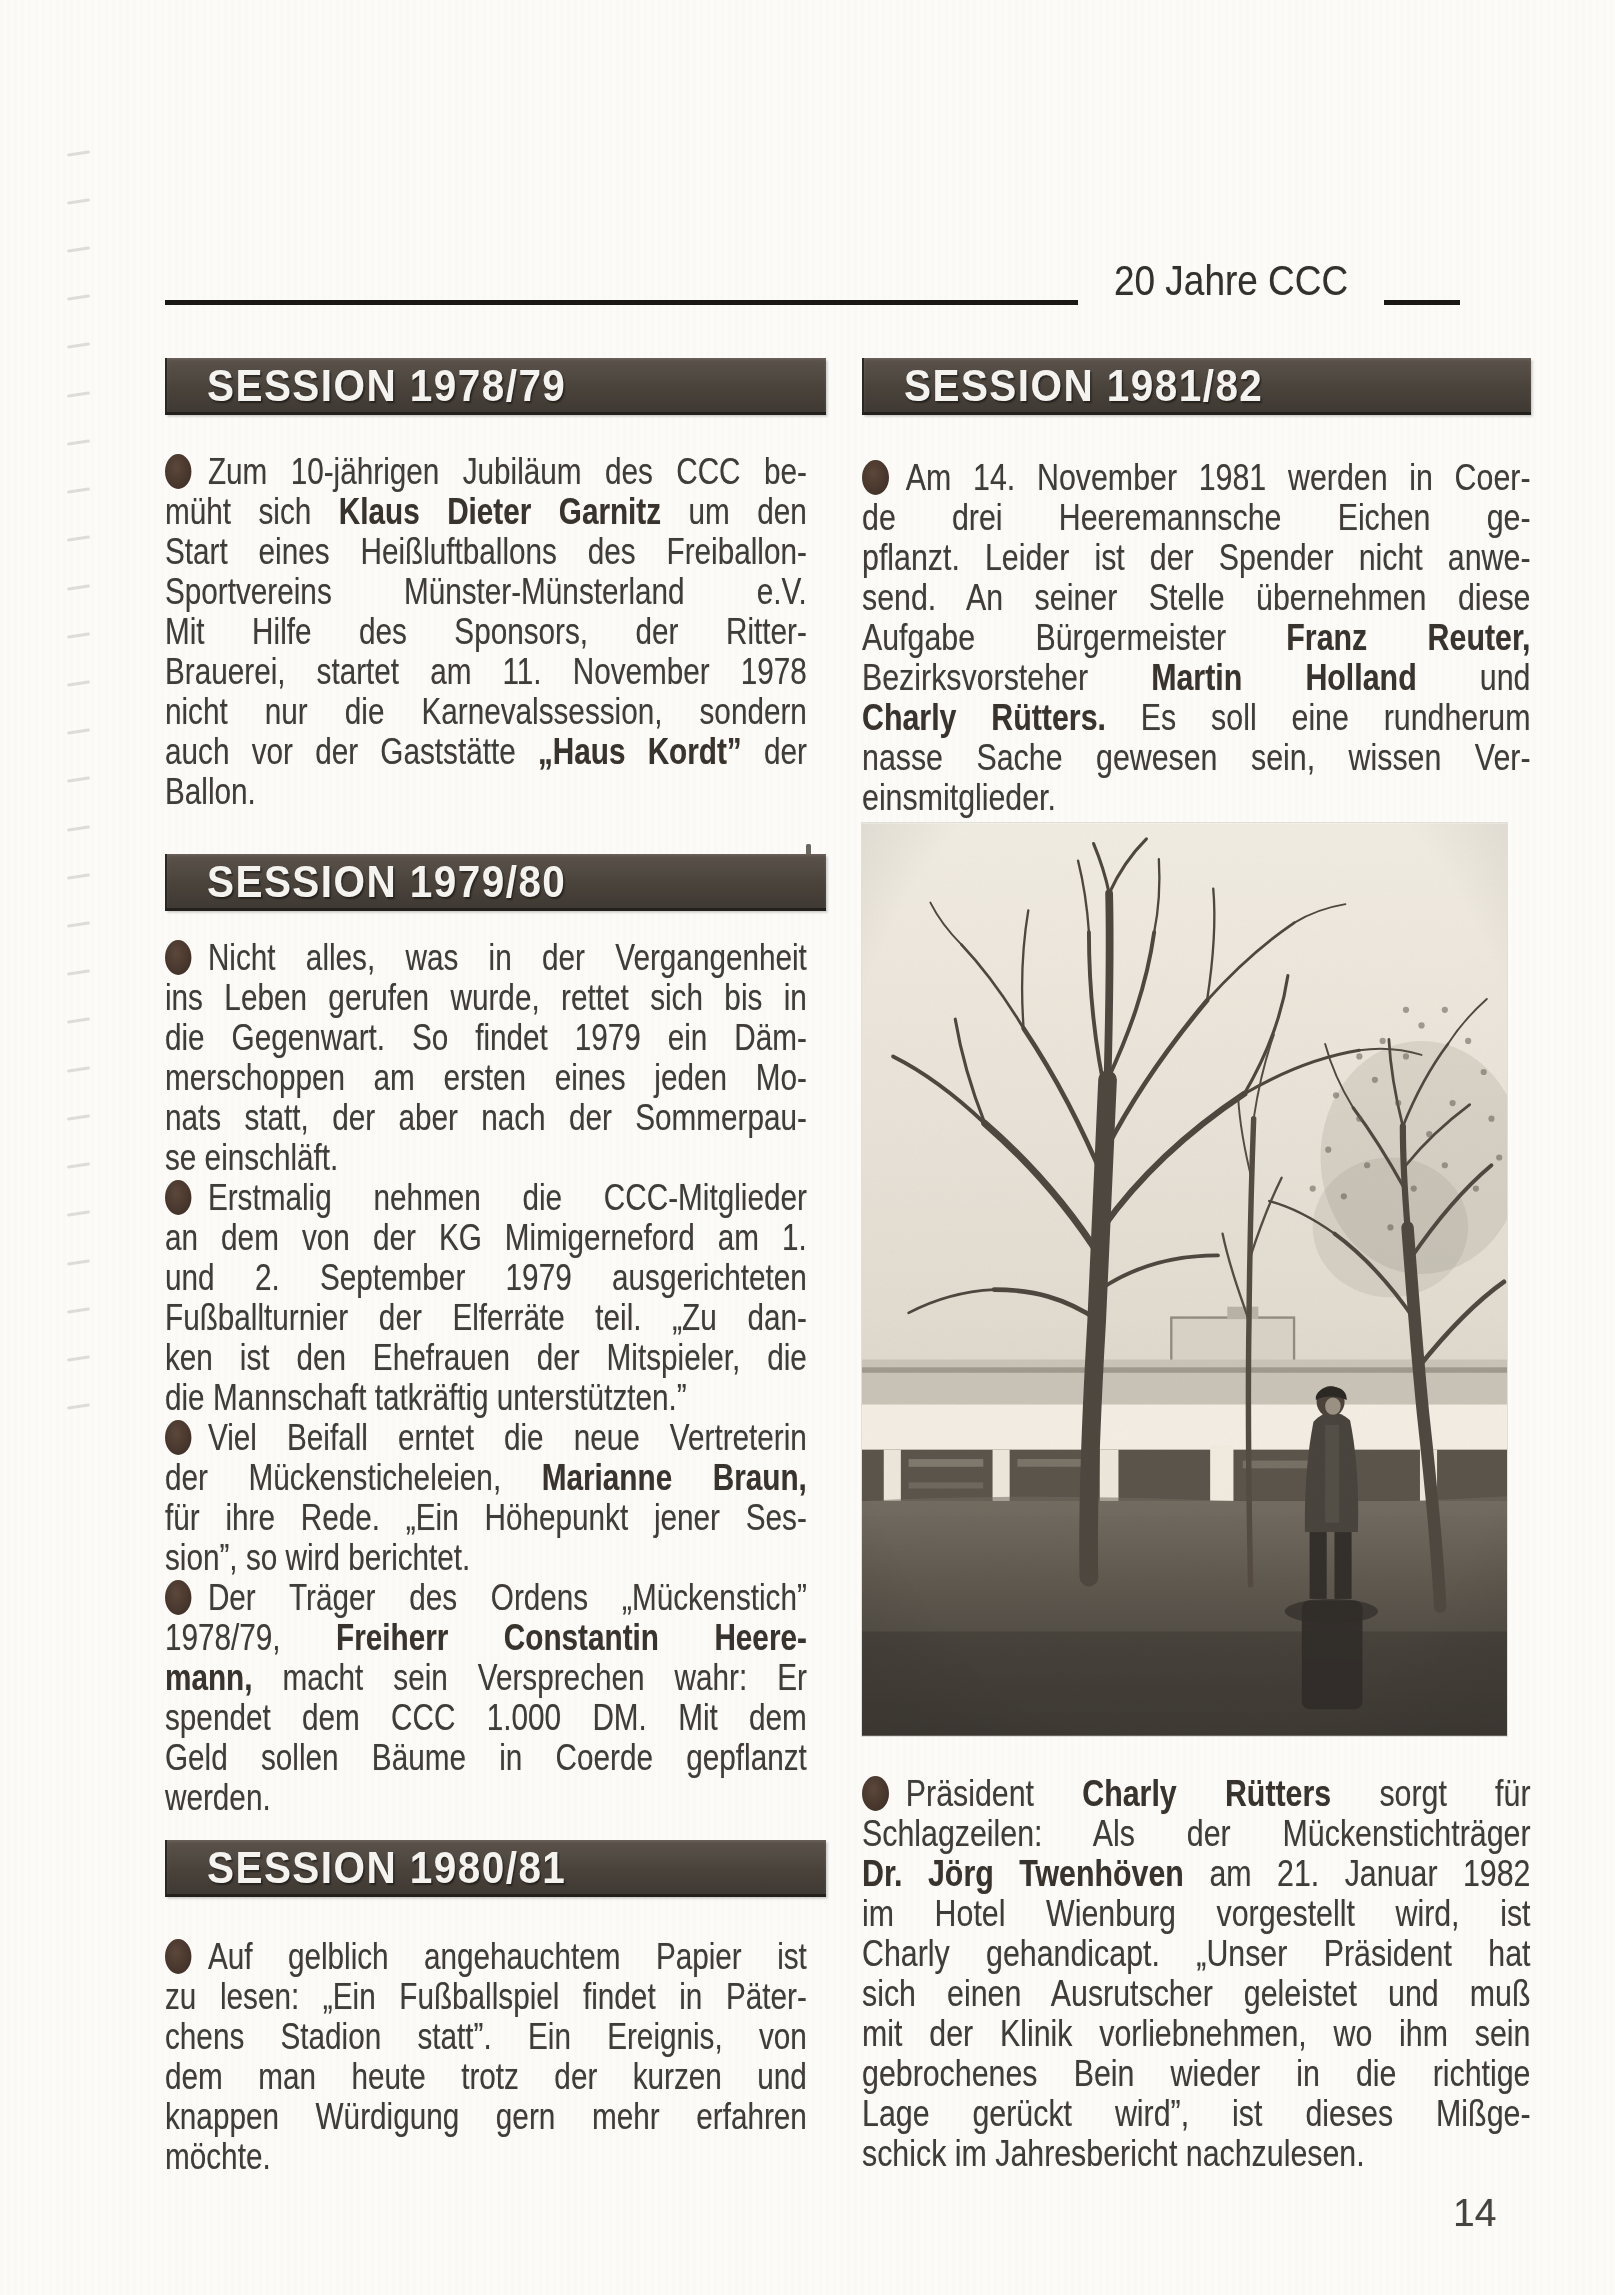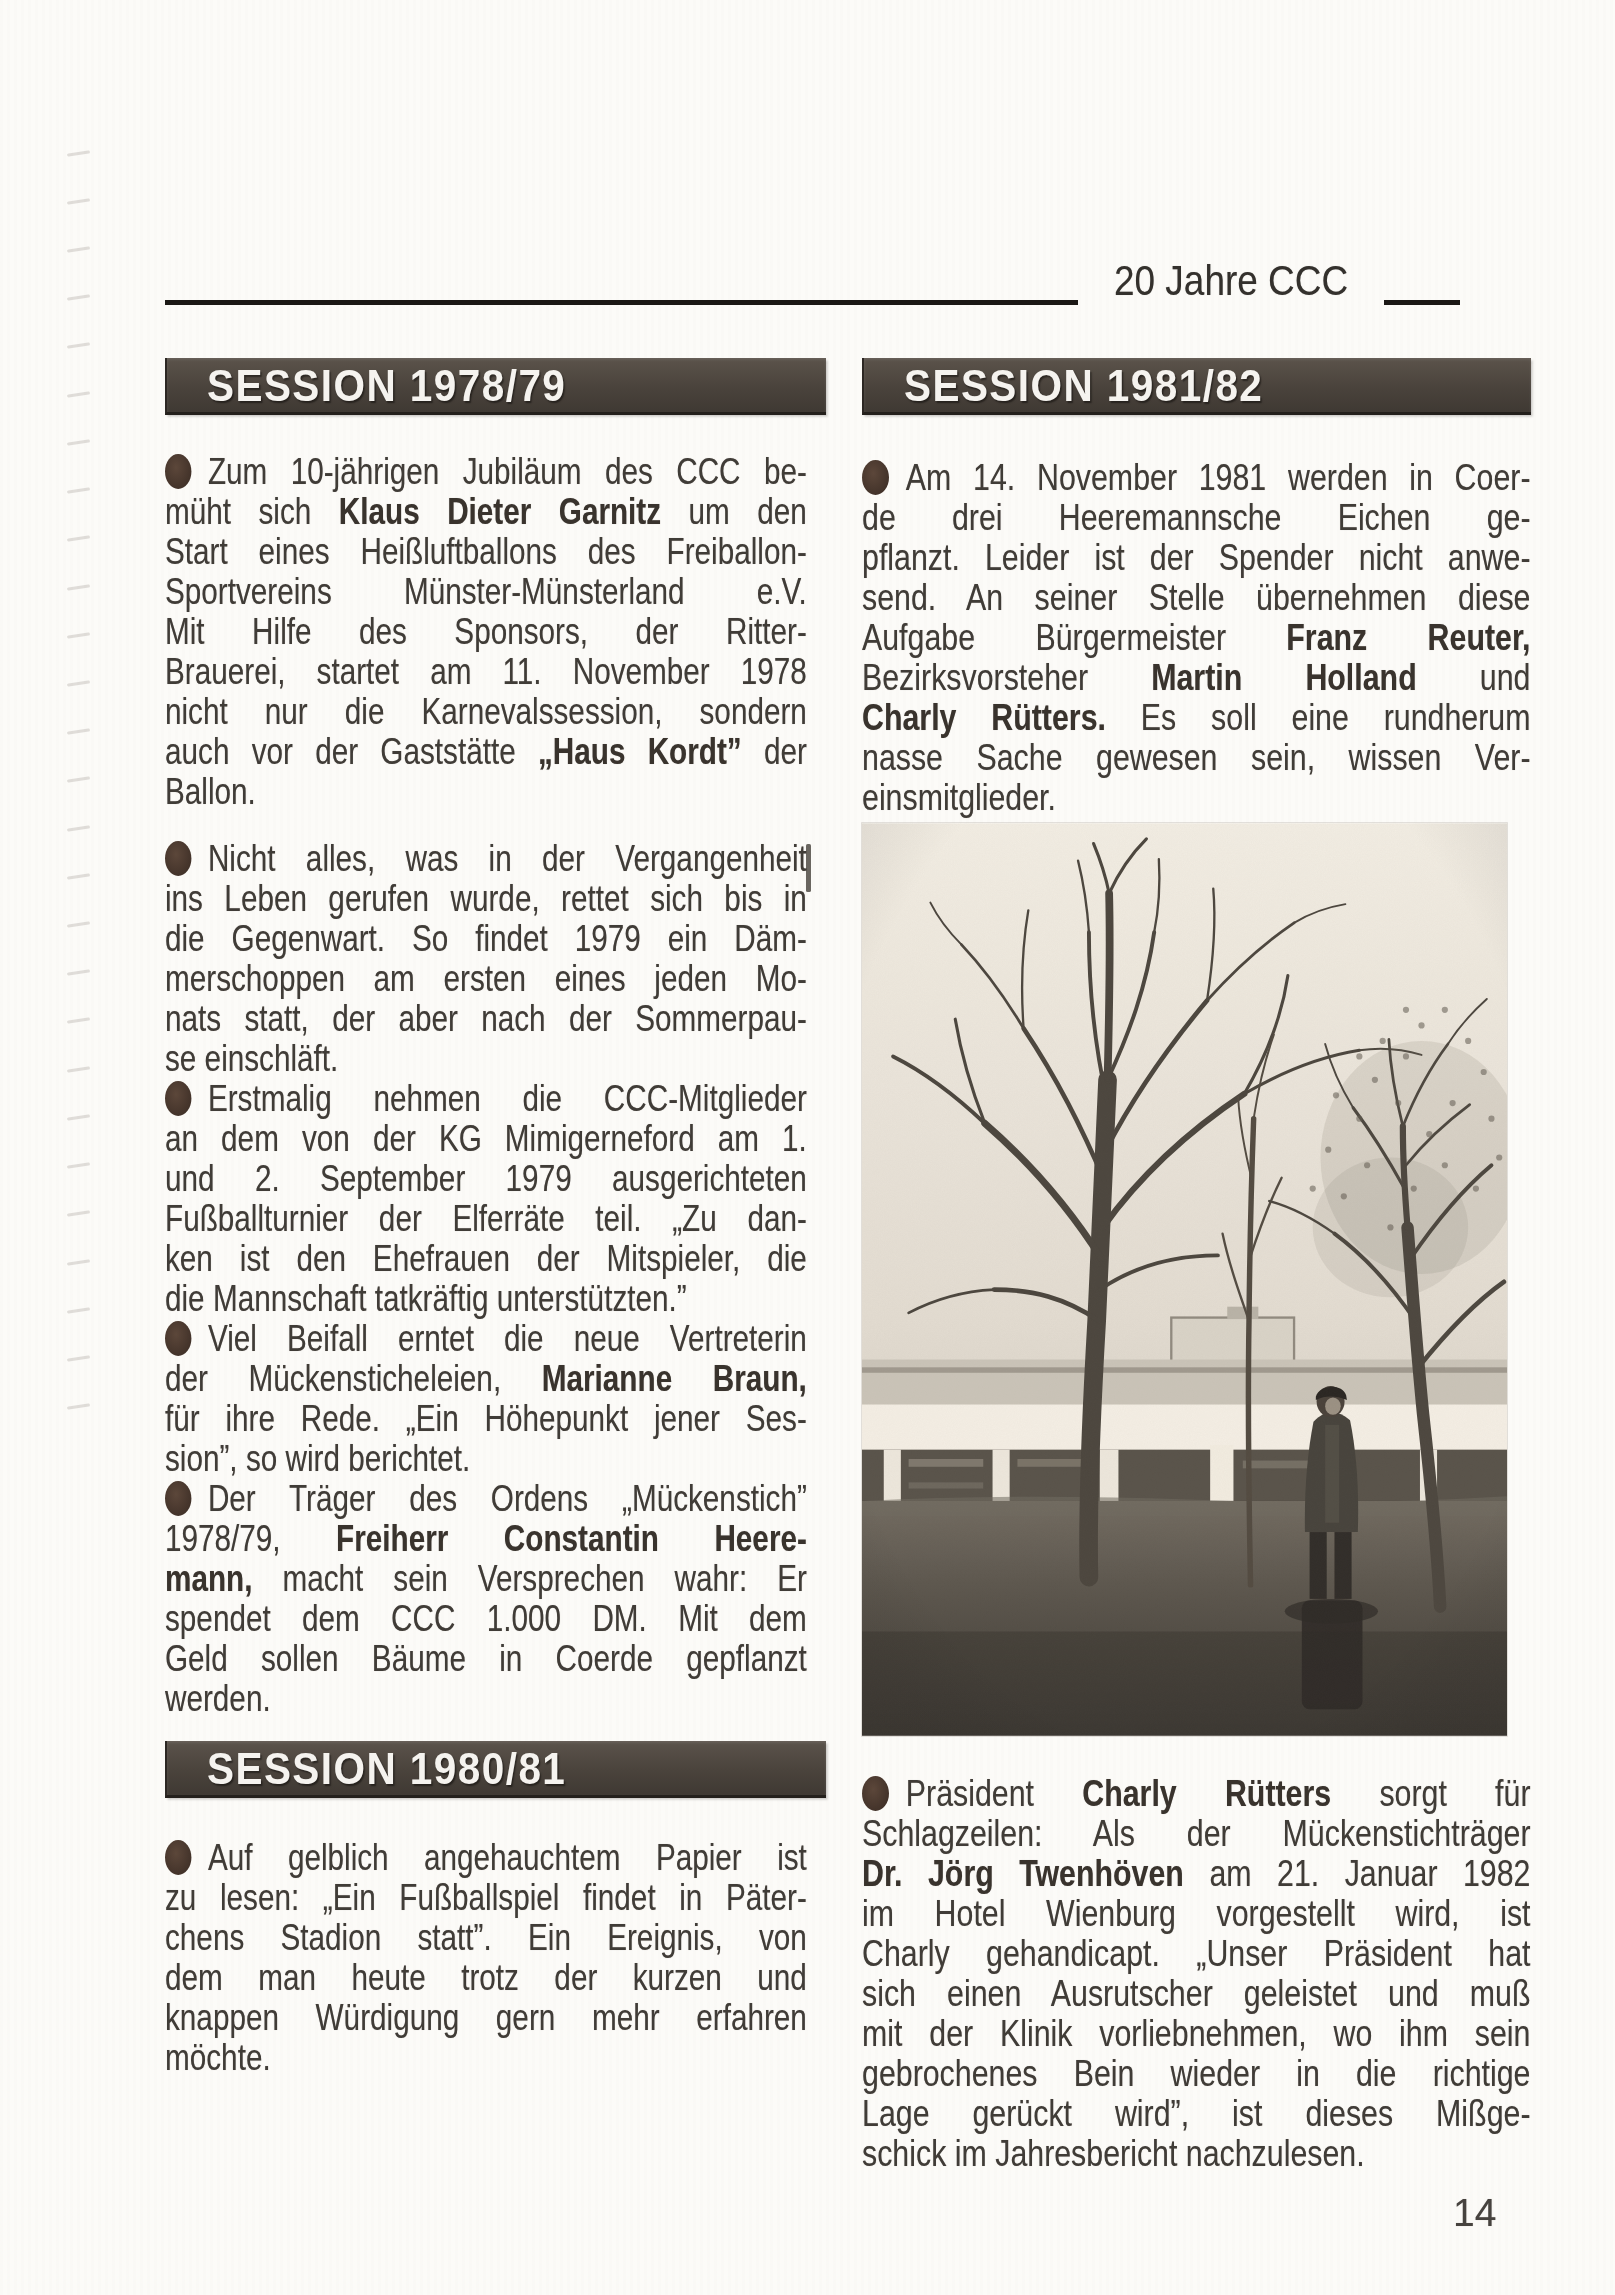--- a/index.html
+++ b/index.html
@@ -105,20 +105,23 @@
         <div class="para" style="margin-top: 37px;">
           <div class="line"><span class="bullet"></span><span>Zum 10-jährigen Jubiläum des CCC be-</span></div>
           <div class="line"><span>müht sich </span><span class="bold">Klaus Dieter Garnitz</span><span> um den</span></div>
           <div class="line"><span>Start eines Heißluftballons des Freiballon-</span></div>
           <div class="line"><span>Sportvereins Münster-Münsterland e.V.</span></div>
           <div class="line"><span>Mit Hilfe des Sponsors, der Ritter-</span></div>
           <div class="line"><span>Brauerei, startet am 11. November 1978</span></div>
           <div class="line"><span>nicht nur die Karnevalssession, sondern</span></div>
           <div class="line"><span>auch vor der Gaststätte </span><span class="bold">„Haus Kordt”</span><span> der</span></div>
           <div class="line last"><span>Ballon.</span></div>
+        </div>
+        <div class="session-bar" style="margin-top: 42px;">
+          <span class="session-label">SESSION 1979/80</span>
         </div>
         <div class="para" style="margin-top: 27px;">
           <div class="line"><span class="bullet"></span><span>Nicht alles, was in der Vergangenheit</span></div>
           <div class="line"><span>ins Leben gerufen wurde, rettet sich bis in</span></div>
           <div class="line"><span>die Gegenwart. So findet 1979 ein Däm-</span></div>
           <div class="line"><span>merschoppen am ersten eines jeden Mo-</span></div>
           <div class="line"><span>nats statt, der aber nach der Sommerpau-</span></div>
           <div class="line last"><span>se einschläft.</span></div>
         </div>
         <div class="para" style="margin-top: 0px;">

